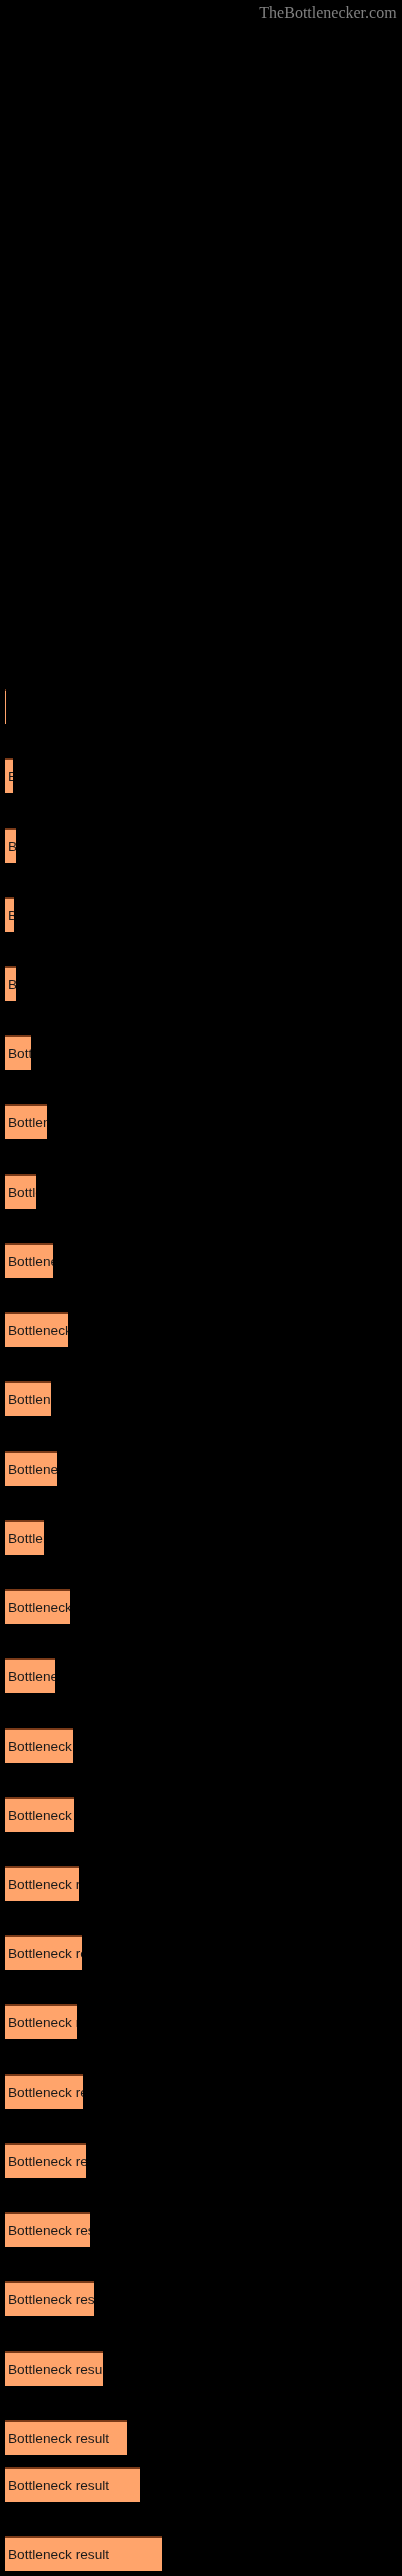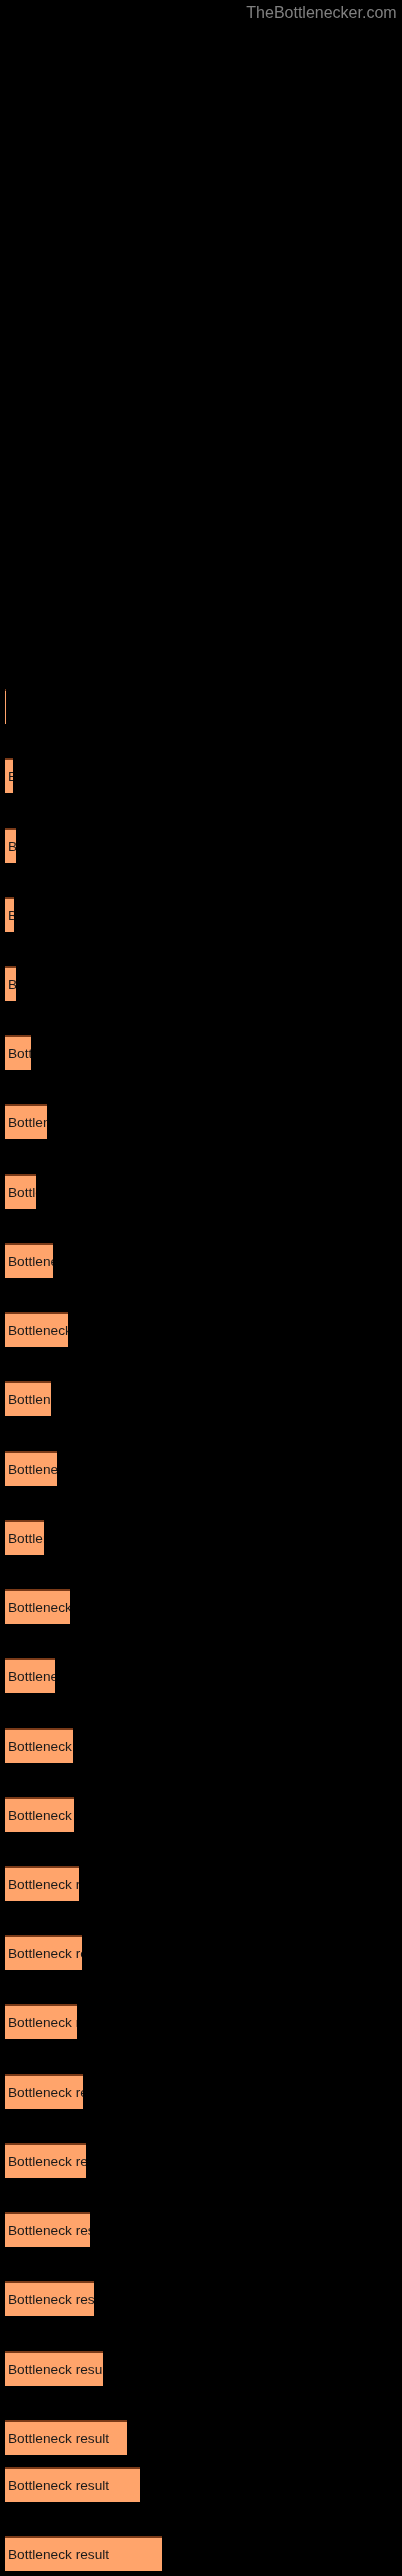--- a/index.html
+++ b/index.html
@@ -13,21 +13,21 @@
     position: relative;
     overflow: hidden;
     font-family: "Liberation Sans", sans-serif;
   }
   #watermark {
     position: absolute;
     top: 1.6px;
     right: 6.4px;
     color: #808080;
     font-size: 16px;
-    font-family: Liberation Sans, sans-serif;
+    font-family: Liberation Serif, serif;
     letter-spacing: 0px;
     white-space: nowrap;
     line-height: 22.5px;
   }
   #chart {
     position: absolute;
     left: 0;
     top: 0;
     width: 403px;
     height: 2576px;

